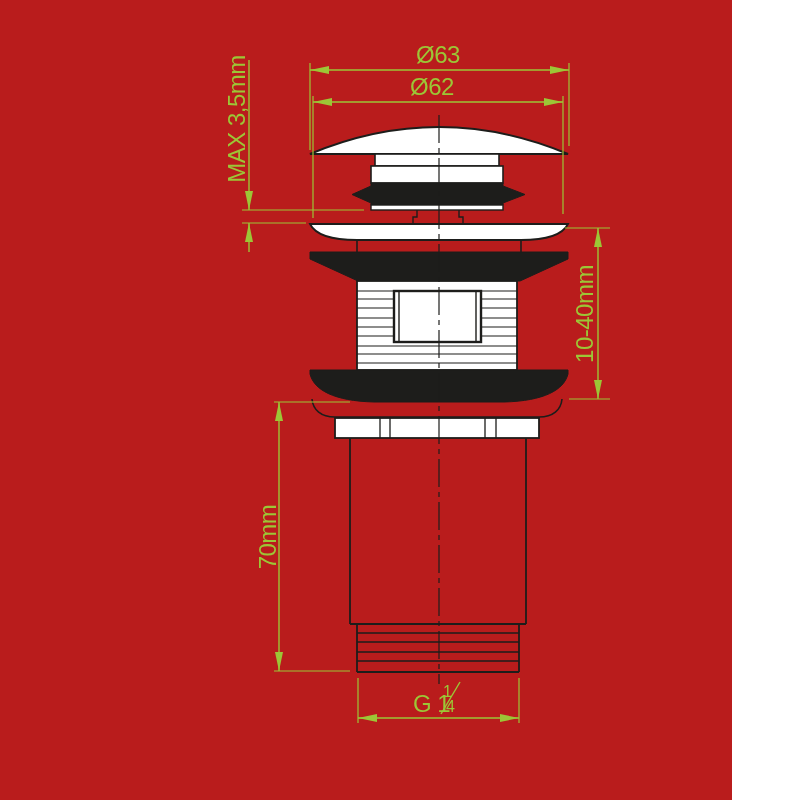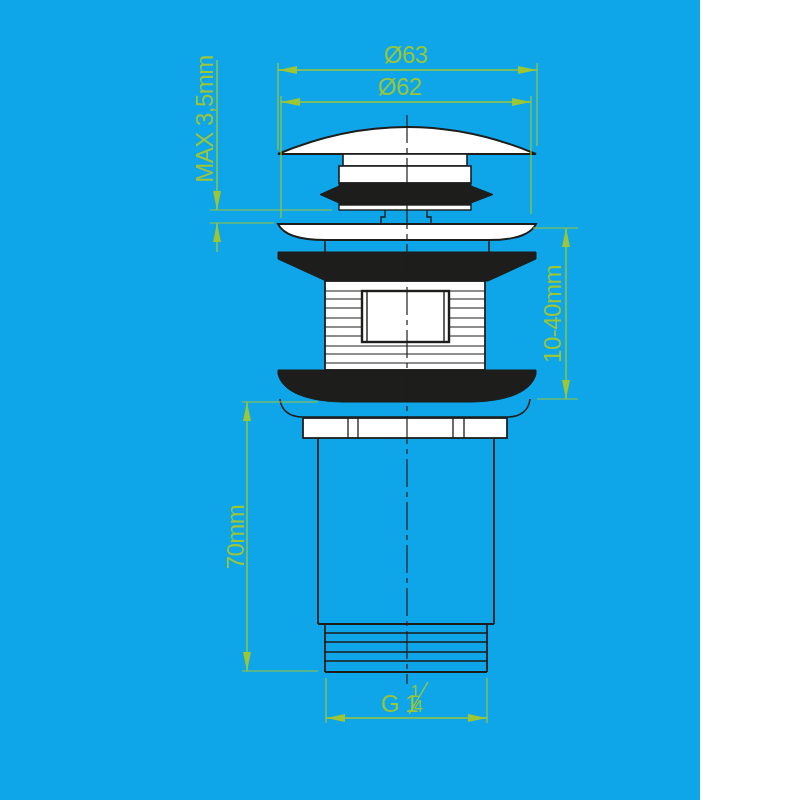--- a/index.html
+++ b/index.html
@@ -8,21 +8,22 @@
     background: #ffffff;
     width: 800px;
     height: 800px;
     overflow: hidden;
     font-family: "Liberation Sans", sans-serif;
   }
   .stage {
     position: relative;
     width: 700px;
     height: 800px;
-    background: #0ea5e9;
+    background: #b91c1c;
+    padding-left: 32px;
   }
   svg { display: block; }
   .blk  { stroke: #1d1d1b; fill: none; }
   .blk2 { stroke: #1d1d1b; stroke-width: 2; fill: none; }
   .fillb { fill: #1d1d1b; stroke: #1d1d1b; stroke-width: 1; }
   .whitefill { fill: #ffffff; stroke: #1d1d1b; }
   .dim   { stroke: #9cc636; stroke-width: 1.4; fill: none; }
   .dimthin { stroke: #9cc636; stroke-width: 1.2; fill: none; }
   .dimhead { fill: #9cc636; stroke: none; }
   .dimtext {

